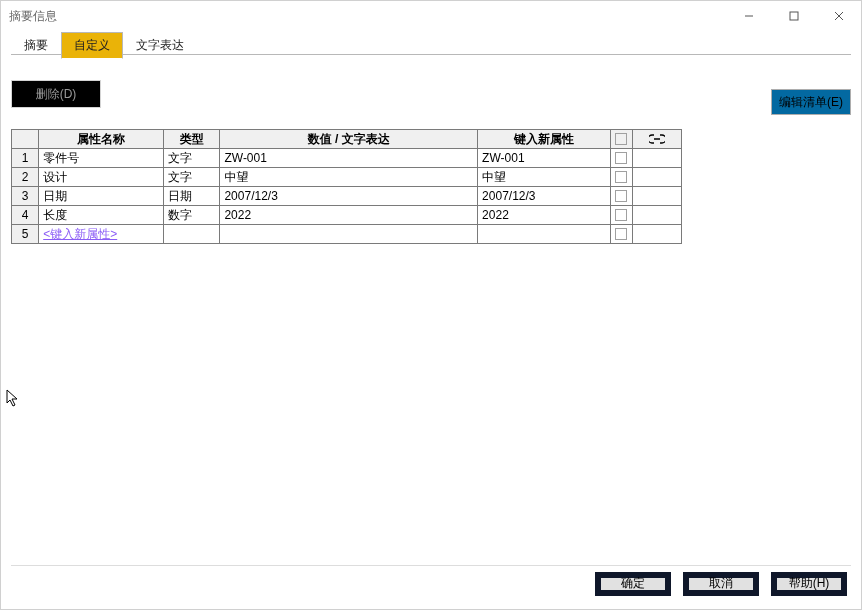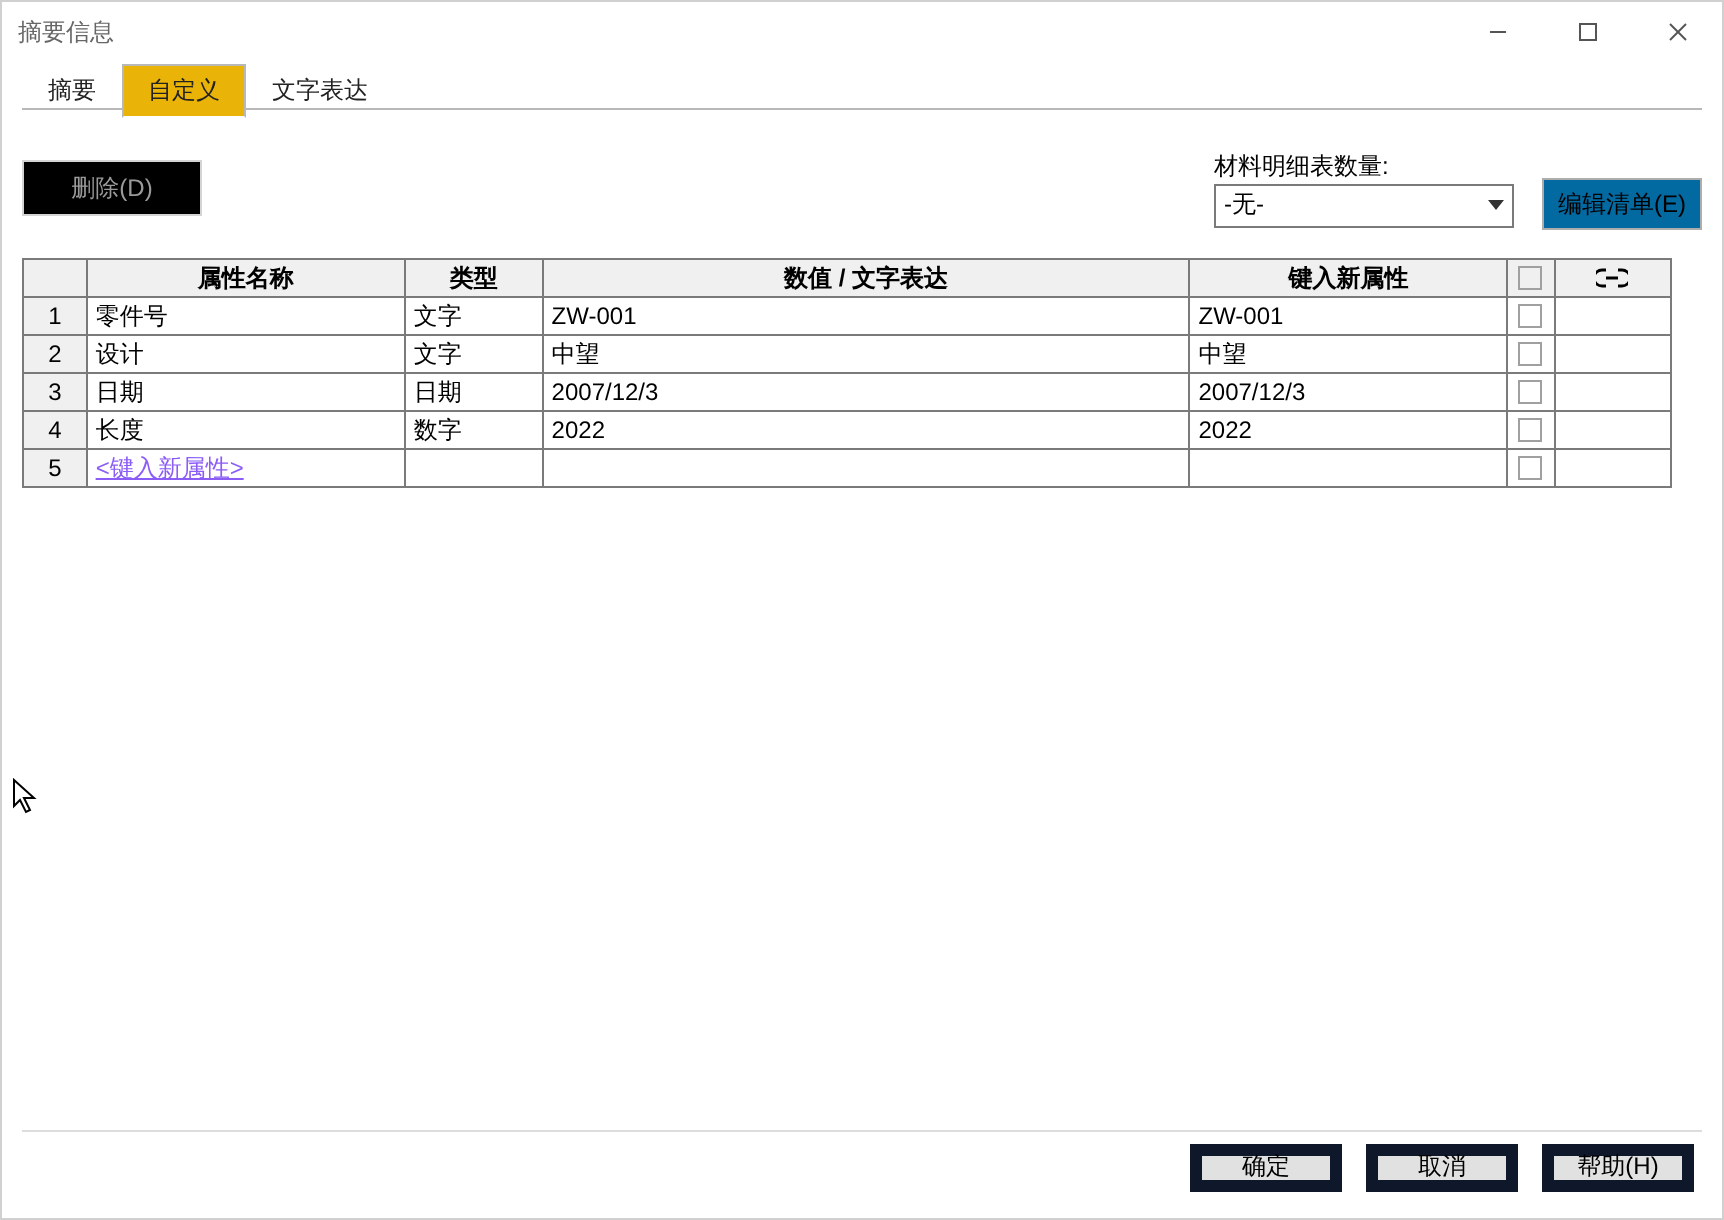--- a/index.html
+++ b/index.html
@@ -16,21 +16,21 @@
   .tab { padding:4px 12px; border:1px solid transparent; border-bottom:none; color:#222; position:relative; top:1px; }
   .tab.active { background:#eab308; border-color:#b8b8b8; border-bottom:1px solid #fff; }
   .toprow { display:flex; align-items:center; margin:18px 0 14px 0; }
   .del-btn { width:90px; height:28px; background:#000000; color:#9a9a9a; border:1px solid #d4d4d4; display:flex; align-items:center; justify-content:center; cursor:default;}
   .toprow-spacer { flex:1; }
   .bom-area { display:flex; flex-direction:column; margin-right:14px; }
   .bom-select { width:150px; height:22px; border:1px solid #7a7a7a; display:flex; align-items:center; justify-content:space-between; padding:0 4px; background:#fff;}
   .caret { width:0; height:0; border-left:4px solid transparent; border-right:4px solid transparent; border-top:5px solid #333; }
   .edit-list-btn { width:80px; height:26px; background:#0369a1; border:1px solid #adadad; display:flex; align-items:center; justify-content:center; margin-top:16px;}
   .grid-wrap { flex:1; overflow:hidden; }
-  table.grid { border-collapse:collapse; width:825px; }
+  table.grid { border-collapse:collapse; width:671px; }
   table.grid th, table.grid td { border:1px solid #7a7a7a; height:19px; padding:0 4px; font-weight:normal; text-align:left; vertical-align:middle; }
   table.grid th { text-align:center; background:#f0f0f0; font-weight:bold;}
   .rowhdr { width:30px; text-align:center !important; background:#f0f0f0; font-weight:bold;}
   .col-corner{width:30px;}
   .col-attr{width:150px;}
   .col-type{width:65px;}
   .col-val{width:305px;}
   .col-eval{width:150px;}
   .col-chk{width:22px;}
   .col-link{width:55px;}
@@ -71,27 +71,20 @@
   <div class="client">
     <div class="tabs">
       <div class="tab">摘要</div>
       <div class="tab active">自定义</div>
       <div class="tab">文字表达</div>
     </div>
 
     <div class="toprow">
       <div class="del-btn">删除(D)</div>
       <div class="toprow-spacer"></div>
-      <div class="bom-area">
-        <span>材料明细表数量:</span>
-        <div class="bom-select">
-          <span>-无-</span>
-          <span class="caret"></span>
-        </div>
-      </div>
       <div class="edit-list-btn">编辑清单(E)</div>
     </div>
 
     <div class="grid-wrap">
       <table class="grid">
         <thead>
           <tr>
             <th class="col-corner"></th>
             <th class="col-attr">属性名称</th>
             <th class="col-type">类型</th>

